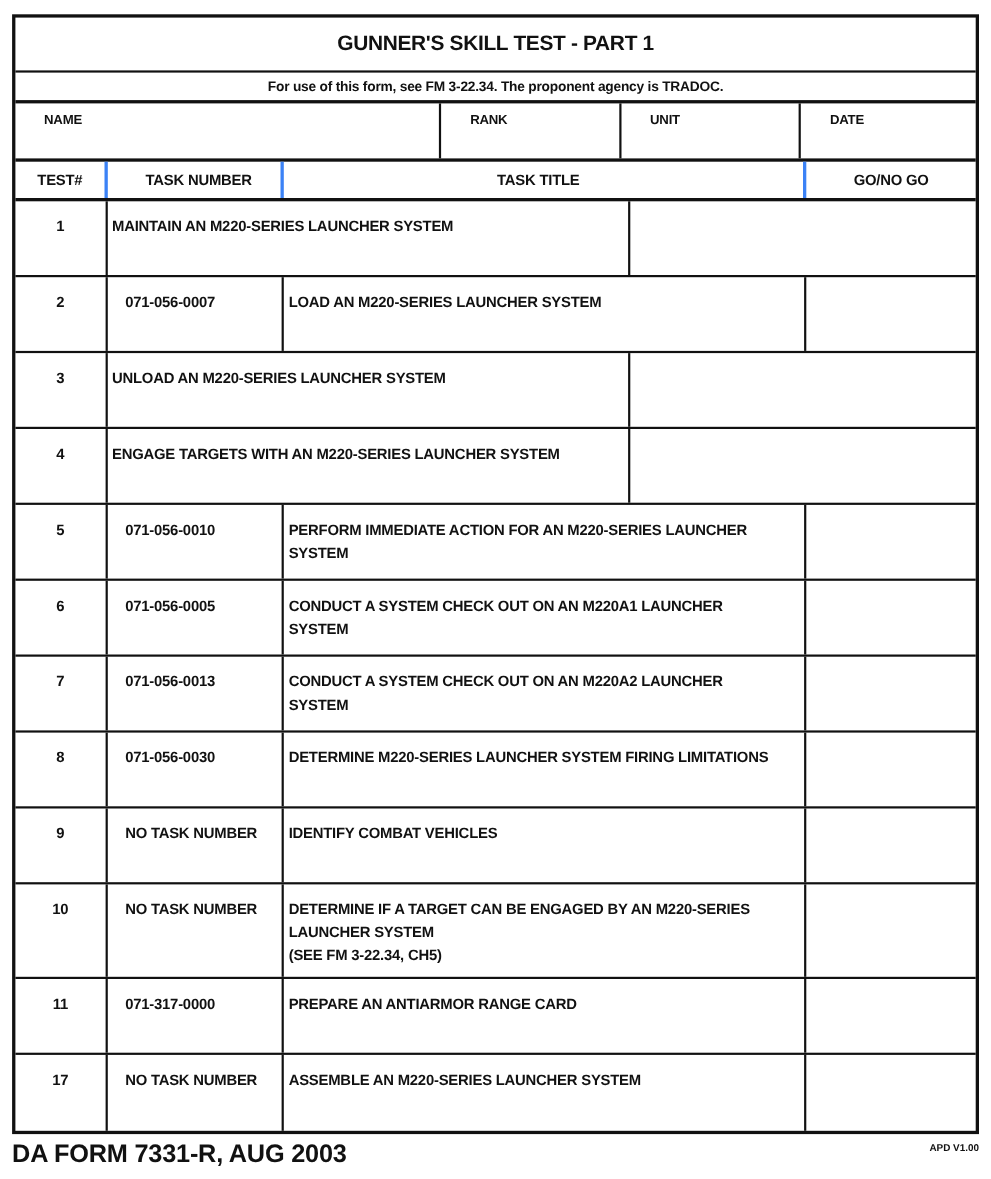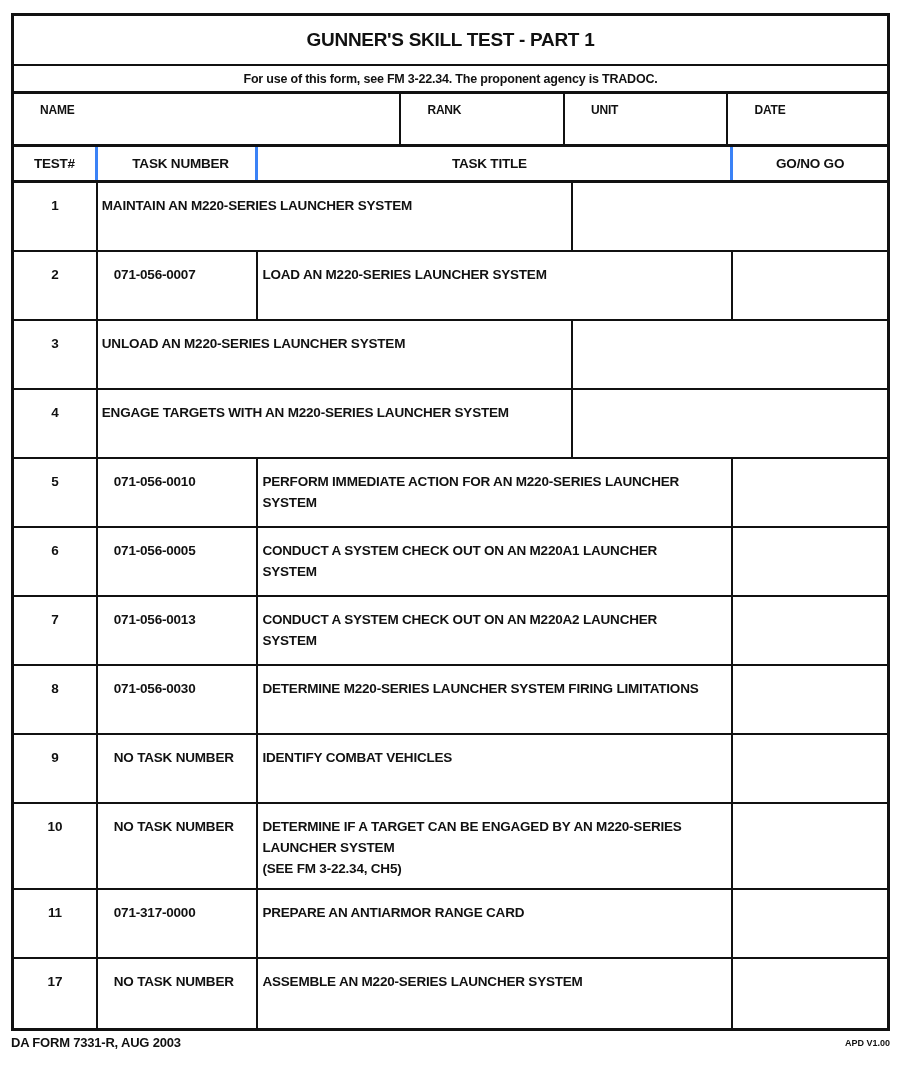--- a/index.html
+++ b/index.html
@@ -102,21 +102,21 @@
   .c-go    { width: 17.6%; }
   
   .footer {
     width: 879px;
     display: flex;
     justify-content: space-between;
     align-items: flex-start;
     padding-top: 4px;
   }
   .form-number {
-    font-size: 13px;
+    font-size: 23px;
     font-weight: bold;
     letter-spacing: -0.2px;
   }
   .form-version {
     font-size: 9px;
     font-weight: bold;
     padding-top: 3px;
   }
 </style>
 </head>

